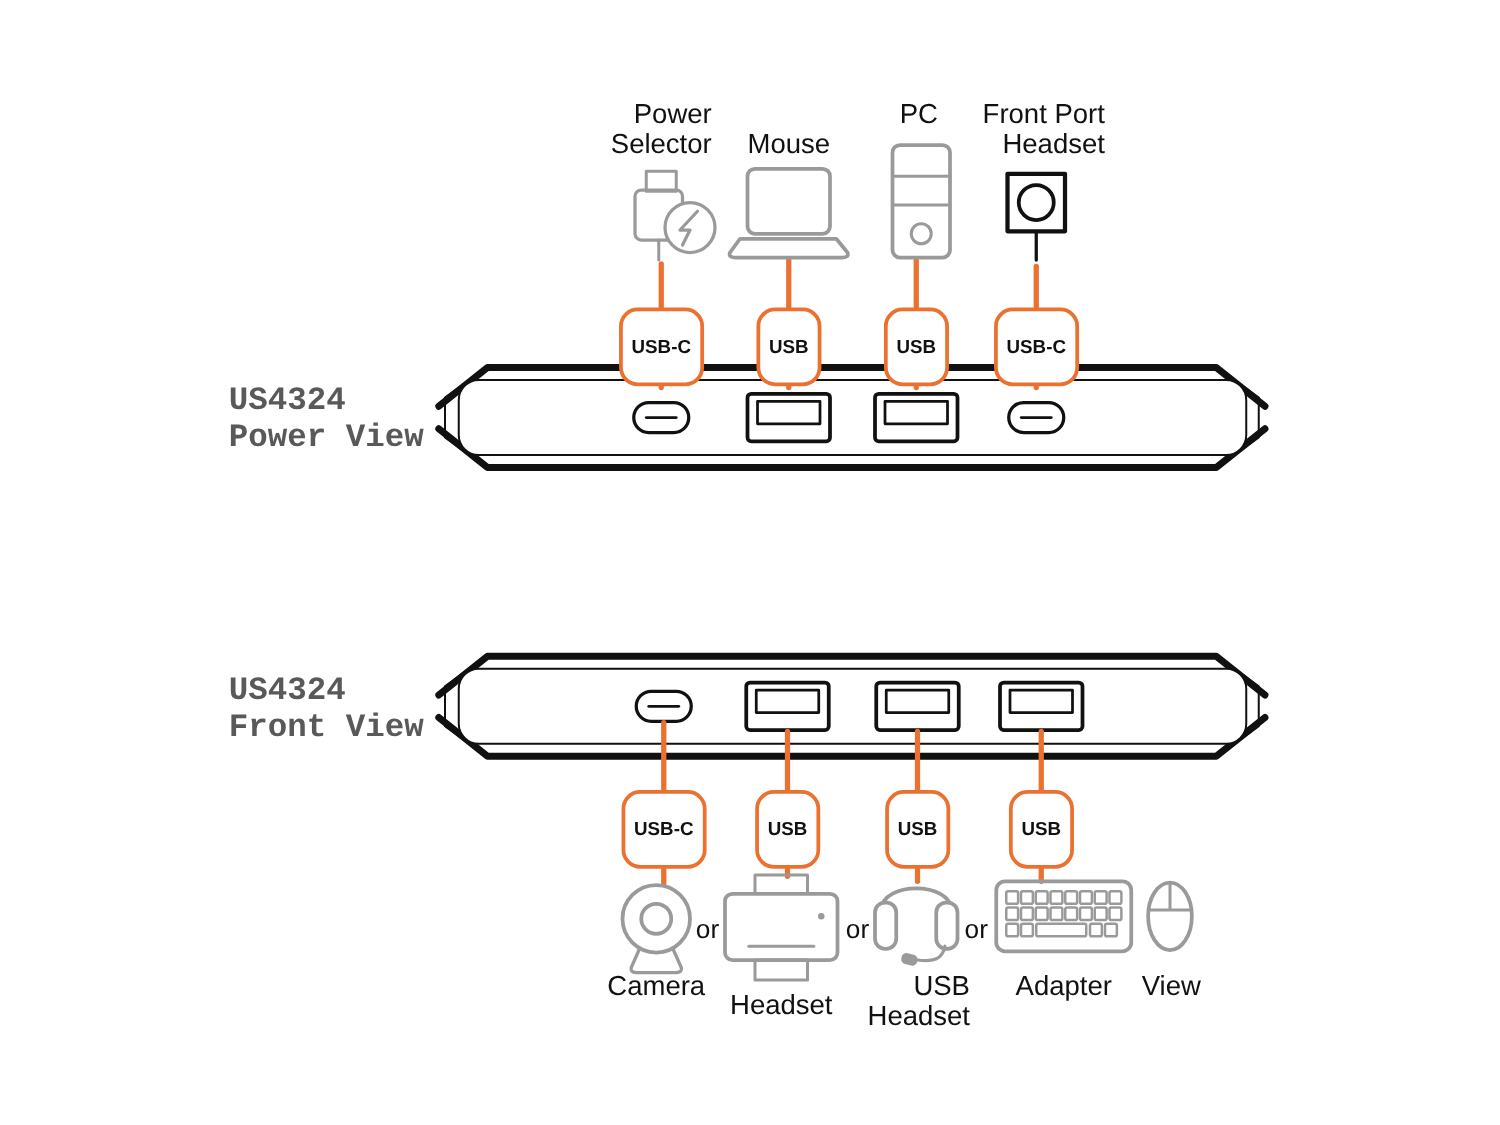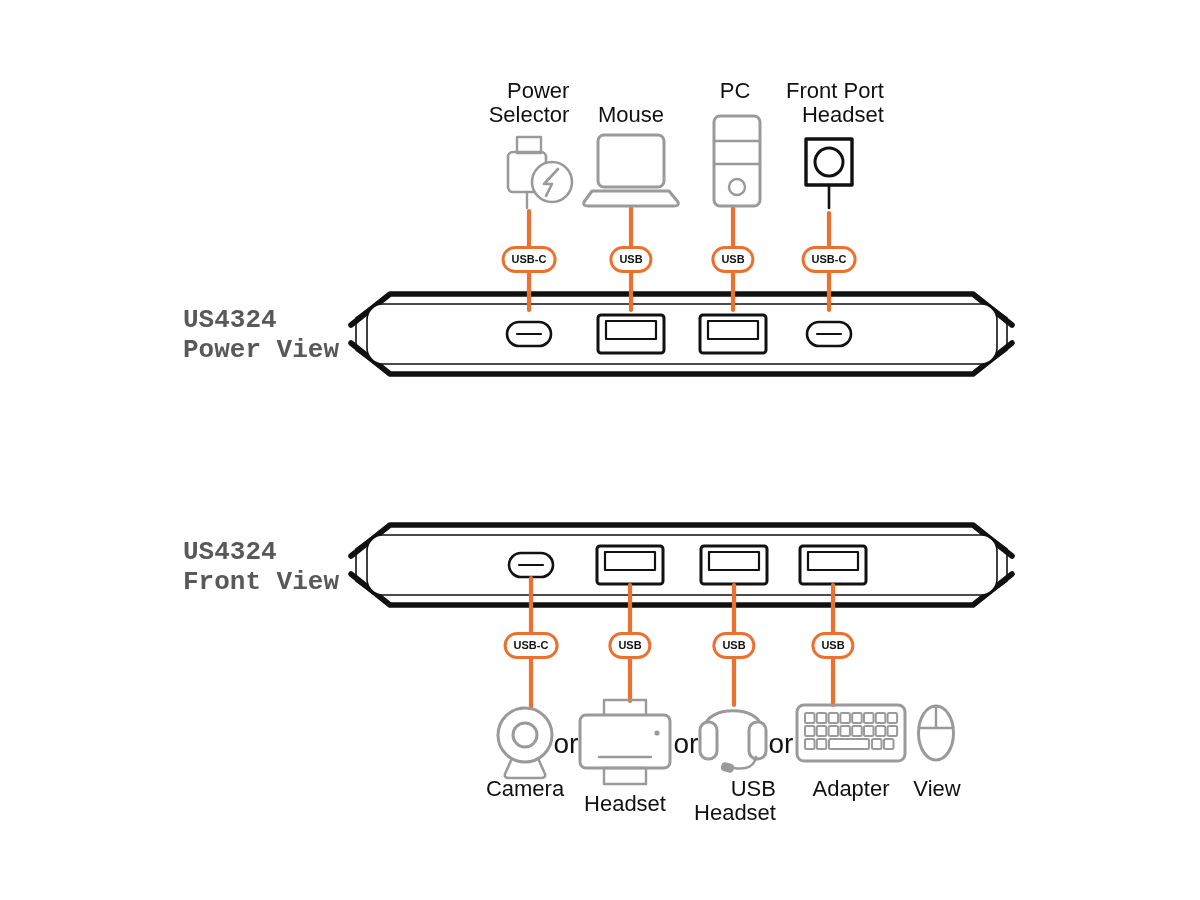--- a/index.html
+++ b/index.html
@@ -41,27 +41,27 @@
     position:absolute;left:183px;font-weight:bold;font-size:26px;line-height:30px;
     color:var(--title-gray);white-space:nowrap;font-family:Liberation Mono, monospace;
   }
   .toplabel,.botlabel{
     position:absolute;transform:translateX(-50%);text-align:right;
     font-size:22px;line-height:24px;color:var(--ink);white-space:nowrap;
   }
   .badge{
     position:absolute;transform:translateX(-50%);
     background:#fff;border:3px solid var(--accent);border-radius:15px;
-    font-weight:bold;font-size:11px;line-height:19px;padding:1px 7px;color:var(--ink);
+    font-weight:bold;font-size:15px;line-height:19px;padding:19px 7px;color:var(--ink);
     white-space:nowrap;
     text-align:right;
   }
   .or{
     position:absolute;transform:translate(-50%,-50%);
-    font-size:28px;color:var(--ink);
+    font-size:21px;color:var(--ink);
   }
   .lbl-line{display:block;}
 </style>
 </head>
 <body>
 
 <div class="stage">
 
   <svg class="art" viewBox="0 0 1200 900">
     <defs>

